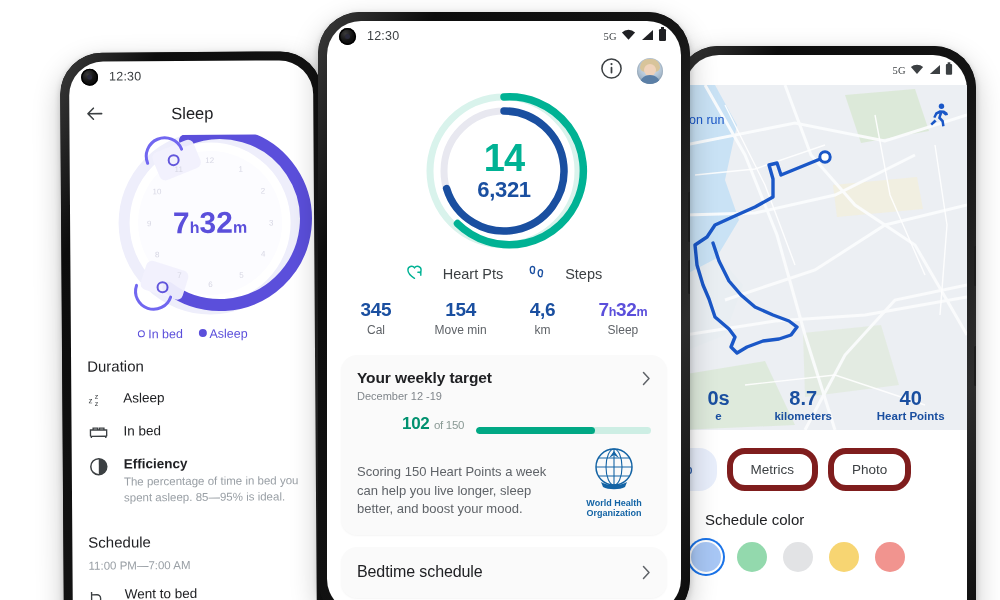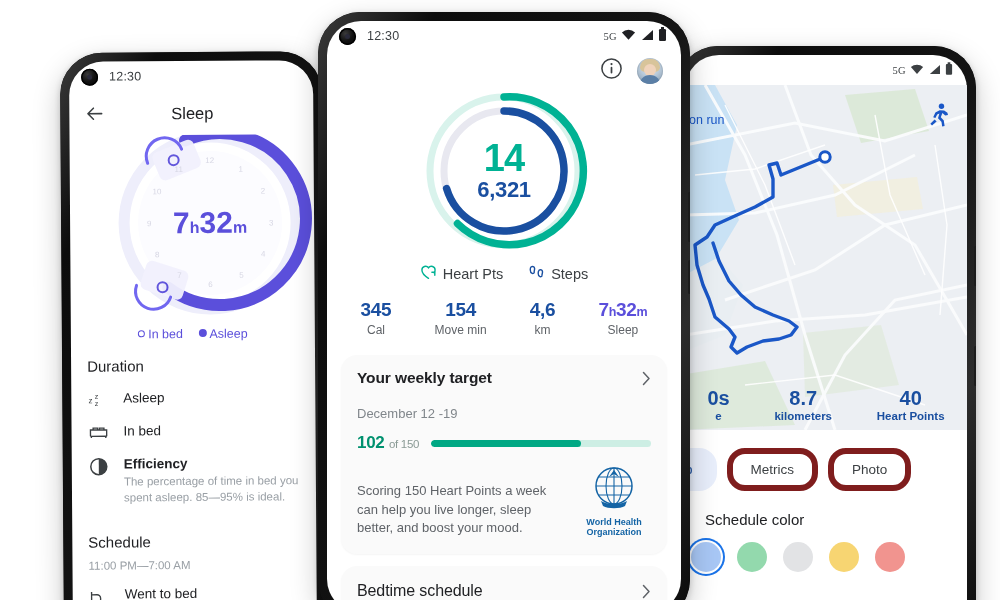--- a/index.html
+++ b/index.html
@@ -87,36 +87,36 @@
     box-shadow: inset 0 0 0 1px rgba(0,0,0,.07);
   }
   .avatar .hair { position:absolute; left:3px; top:1px; width:20px; height:13px; border-radius:10px 10px 6px 6px; background:#d8c49a;}
   .avatar .face { position:absolute; left:7px; top:6px; width:12px; height:12px; border-radius:50%; background:#f0d3bb;}
   .avatar .body { position:absolute; left:2px; bottom:-2px; width:22px; height:11px; border-radius:11px 11px 0 0; background:#5b7fa6;}
   .ring-wrap { display:flex; justify-content:center; margin-top:2px; }
   .ring-center { position:absolute; left:0; right:0; top:50%; transform:translateY(-50%); text-align:center; }
   .ring-big { font-size:38px; color:#00b294; line-height:1; font-weight:700; letter-spacing:-1px;}
   .ring-small { font-size:22px; color:#1a4fa0; line-height:1.15; font-weight:700; letter-spacing:-.3px;}
   .legend2 { display:flex; justify-content:center; gap:24px; margin-top:8px; }
-  .legend2 .it { display:flex; align-items:center; gap:6px; font-size:14.5px; color:#3c4043; }
+  .legend2 .it { display:flex; align-items:center; gap:20px; font-size:14.5px; color:#3c4043; }
   .stats { display:flex; justify-content:space-around; padding:16px 12px 8px; }
   .stat { text-align:center; }
   .stat .v { font-size:19px; font-weight:700; color:#1a4fa0; letter-spacing:-.3px;}
   .stat .v.purple { color:#5b4fdb; }
   .stat .v .u { font-size:12.5px; font-weight:700; }
   .stat .l { font-size:12px; color:#5f6368; margin-top:2px;}
   .card {
     margin:10px 14px 0; background:#fafafa; border-radius:16px; padding:14px 16px 16px;
     box-shadow: 0 1px 2px rgba(0,0,0,.045);
   }
   .card-head { display:flex; align-items:flex-start; }
   .card-title { font-size:15.5px; color:#202124; font-weight:700; letter-spacing:-.1px;}
-  .card-sub { font-size:13px; color:#80868b; margin-top:19px;}
+  .card-sub { font-size:11px; color:#80868b; margin-top:3px;}
   .chev { margin-left:auto; color:#5f6368; font-size:15px; line-height:1; padding-top:2px;}
-  .prog-row { display:flex; align-items:center; gap:12px; margin-top:12px;}
+  .prog-row { display:flex; align-items:flex-end; gap:12px; margin-top:12px;margin-left:45px;}
   .prog-num { font-size:17px; font-weight:700; color:#00916f; letter-spacing:-.3px; white-space:nowrap;}
   .prog-num em { font-style:normal; font-size:11.5px; color:#8a9a95; font-weight:400; }
   .bar { flex:1; height:7px; border-radius:4px; background:#cdeee4; overflow:hidden;}
   .bar > i { display:block; height:100%; background:#00a884; border-radius:4px;}
   .card-body { display:flex; gap:10px; margin-top:12px; align-items:flex-end;}
   .card-text { font-size:13px; color:#5f6368; line-height:1.42; flex:1;}
   .who { width:74px; flex:none; text-align:center;}
   .who .wname { font-size:9px; color:#1464a5; font-weight:700; line-height:1.15; margin-top:2px;}
 
   

